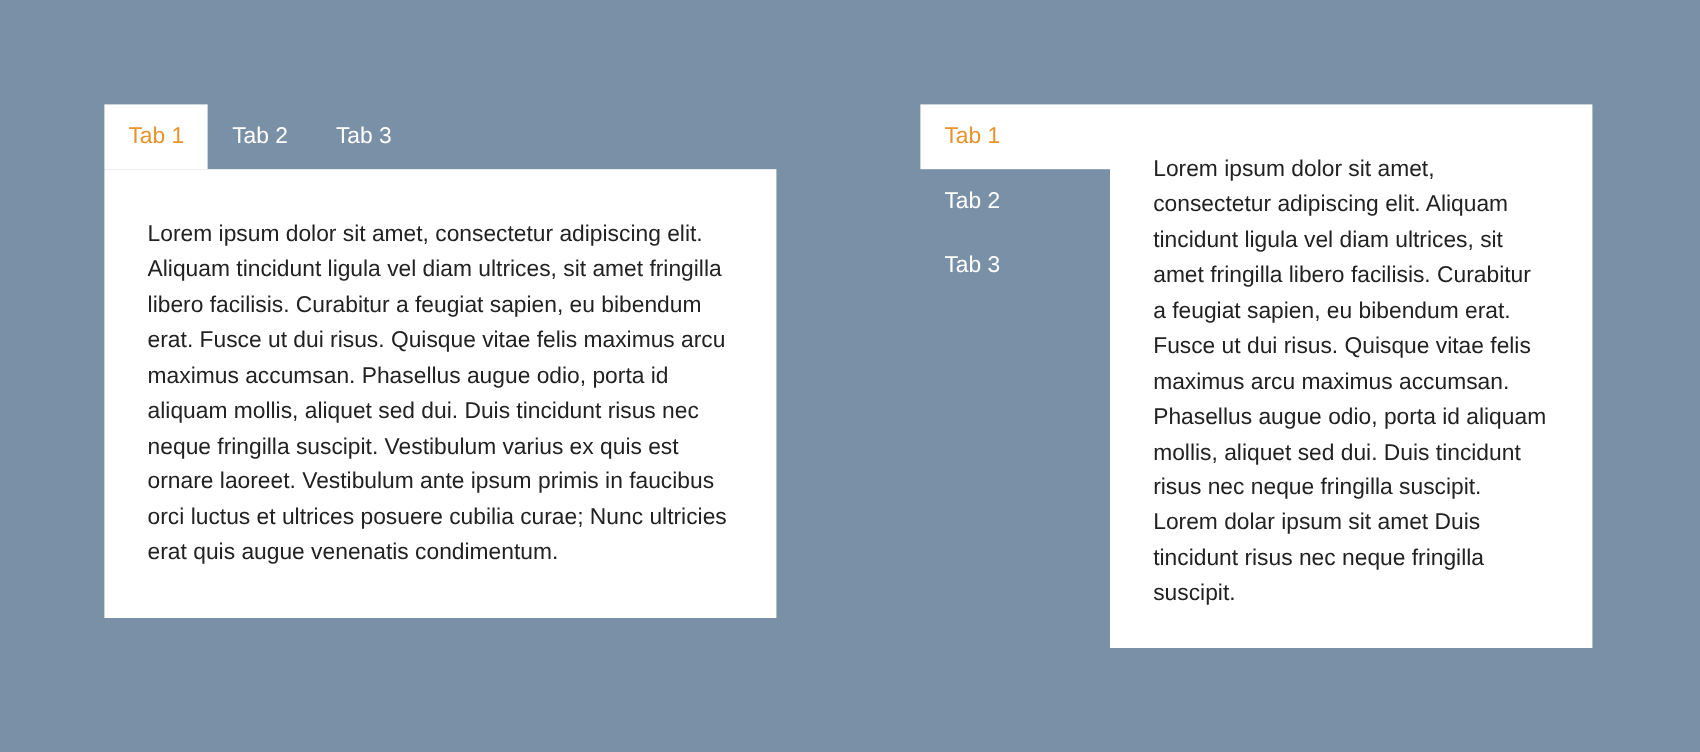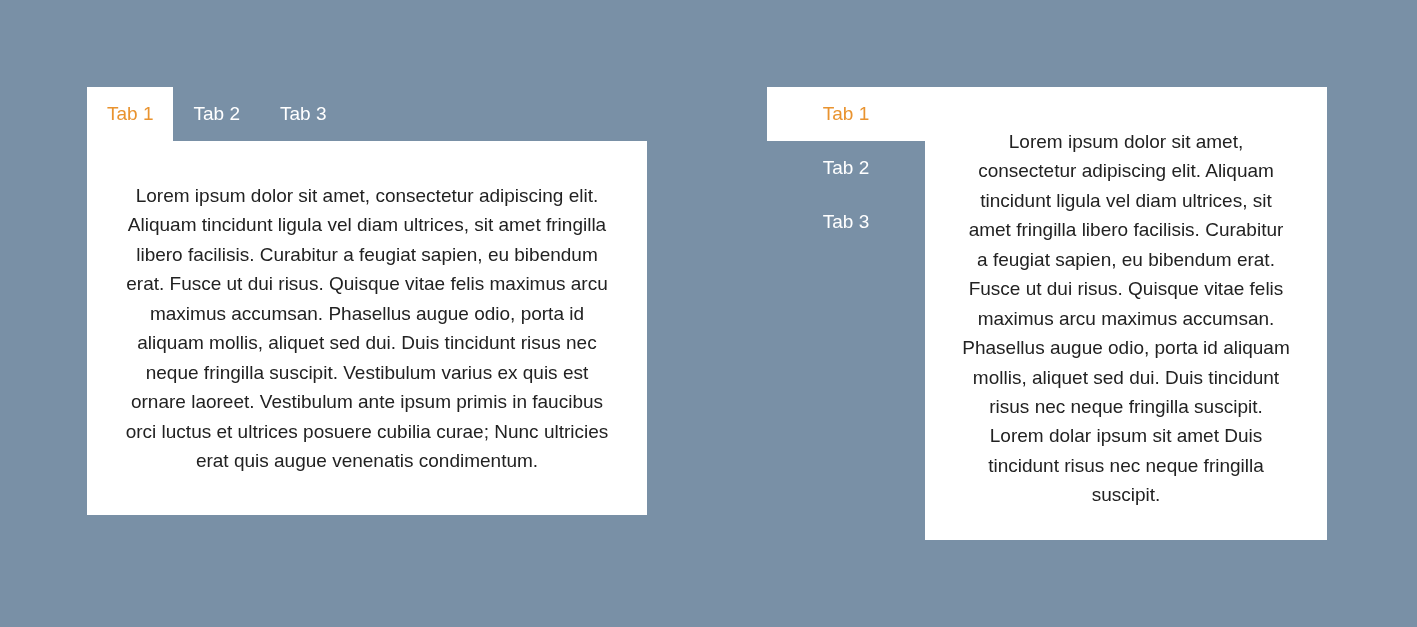--- a/index.html
+++ b/index.html
@@ -1,19 +1,18 @@
 <!DOCTYPE html>
 <html><head>
   <meta charset="utf-8">
   <style>
     * {
       margin: 0;
       padding: 0;
       box-sizing: border-box;
-      text-align: center;
     }
     body {
       background-color: #7990a6;
       font-family: 'Segoe UI', Tahoma, Geneva, Verdana, sans-serif;
       width: 1417px;
       height: 627px;
       padding: 87px;
       display: flex;
       gap: 120px;
     }

